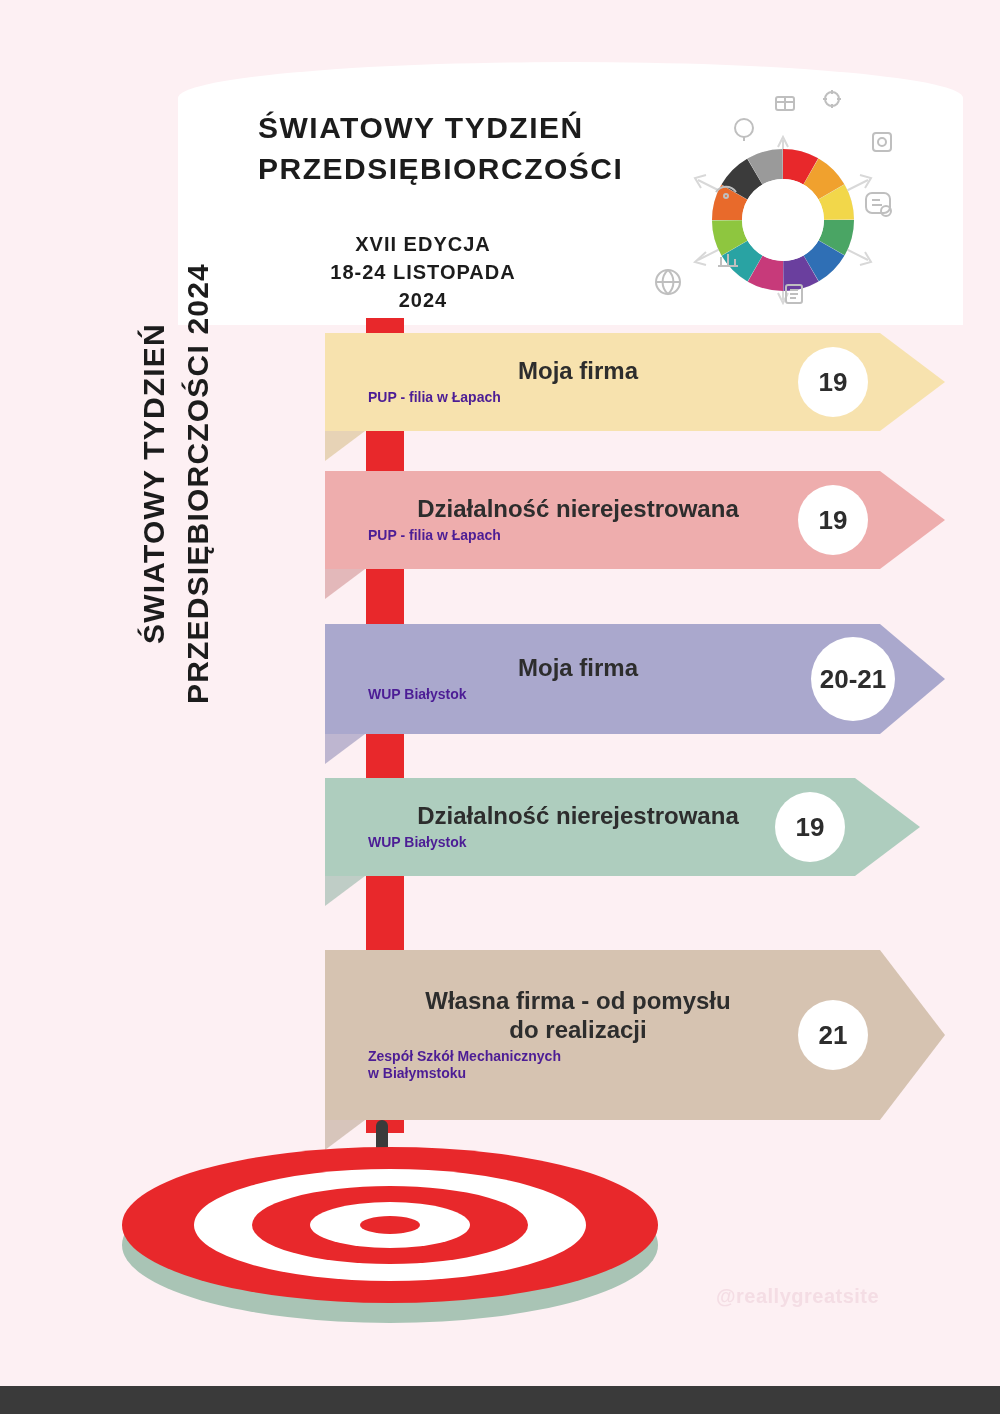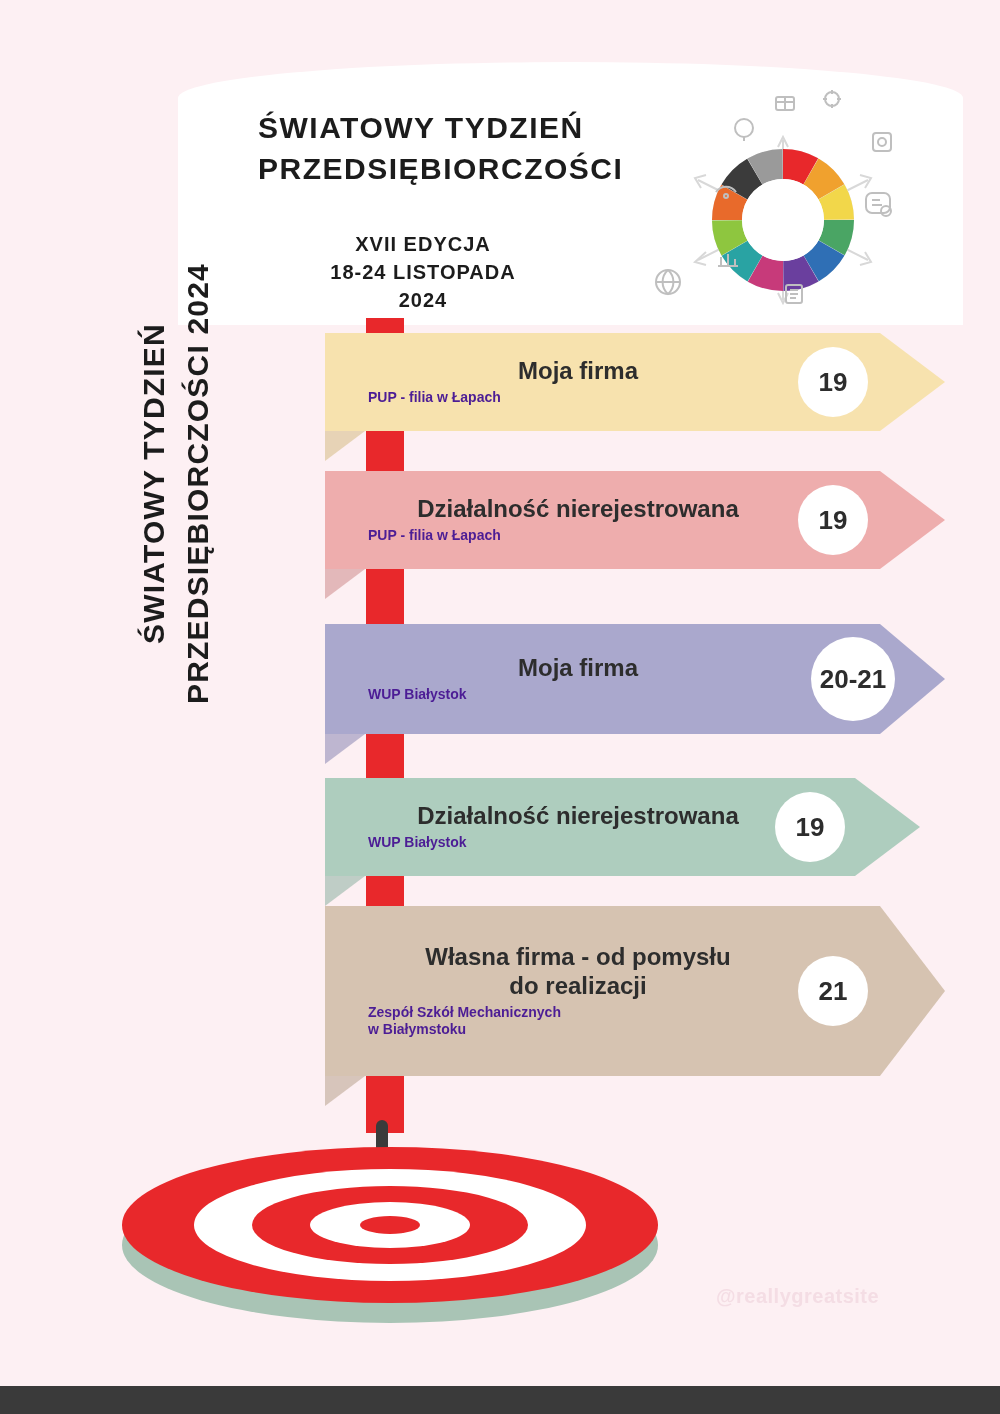--- a/index.html
+++ b/index.html
@@ -282,21 +282,21 @@
       </div>
       <div class="row" style="top: 778px; width: 595px; height: 98px;">
         <div class="shadow-tab" style="top: 98px; background: rgb(140, 176, 160); clip-path: polygon(0px 0px, 100% 0px, 0px 100%);"></div>
         <div class="arrow-body" style="width: 595px; height: 98px; background: rgb(174, 205, 190); clip-path: polygon(0px 0px, 530px 0px, 595px 50%, 530px 100%, 0px 100%);"></div>
         <div class="row-text">
           <div class="row-title" style="white-space: pre-line;">Działalność nierejestrowana</div>
           <div class="row-sub" style="white-space: pre-line;">WUP Białystok</div>
         </div>
         <div class="row-badge" style="left: 450px; width: 70px; height: 70px;">19</div>
       </div>
-      <div class="row" style="top: 906px; width: 620px; height: 170px;">
+      <div class="row" style="top: 950px; width: 620px; height: 170px;">
         <div class="shadow-tab" style="top: 170px; background: rgb(184, 162, 141); clip-path: polygon(0px 0px, 100% 0px, 0px 100%);"></div>
         <div class="arrow-body" style="width: 620px; height: 170px; background: rgb(214, 195, 177); clip-path: polygon(0px 0px, 555px 0px, 620px 50%, 555px 100%, 0px 100%);"></div>
         <div class="row-text">
           <div class="row-title" style="white-space: pre-line;">Własna firma - od pomysłu
 do realizacji</div>
           <div class="row-sub" style="white-space: pre-line;">Zespół Szkół Mechanicznych
 w Białymstoku</div>
         </div>
         <div class="row-badge" style="left: 473px; width: 70px; height: 70px;">21</div>
       </div>

